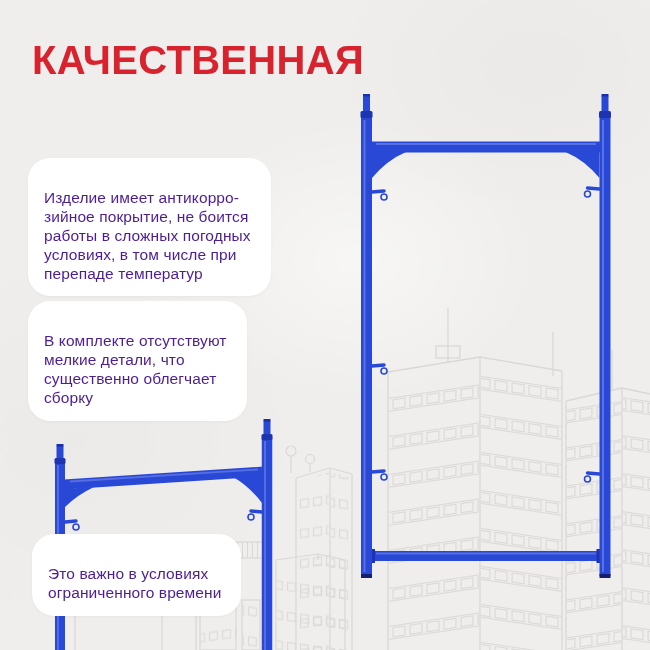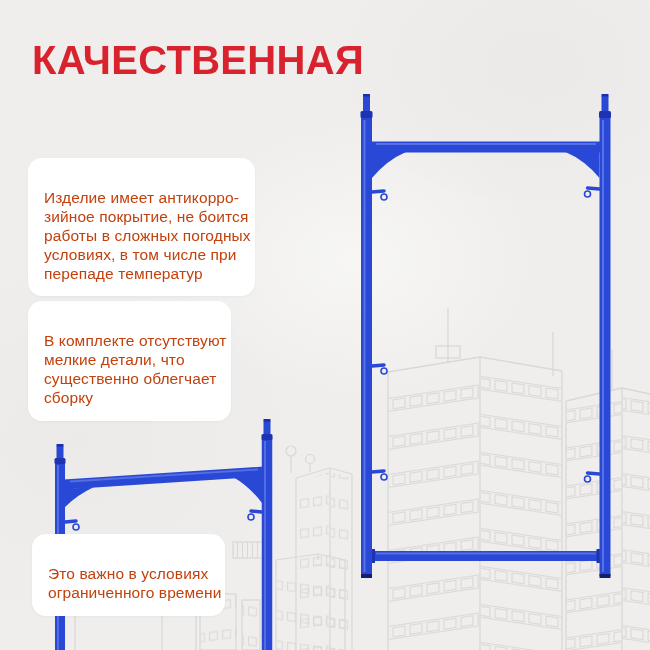--- a/index.html
+++ b/index.html
@@ -12,22 +12,22 @@
       #efeeec;
     font-family:Liberation Sans, sans-serif;
   }
   .page-title{
     position:absolute;left:32px;top:38px;margin:0;
     font-size:40px;font-weight:800;letter-spacing:.3px;
     color:#d8232f;z-index:4;
   }
   .card{
     position:absolute;display:inline-block;background:#ffffff;
-    border-radius:14px;padding:12px 4px 13px 16px;
-    color:#c2410c;font-size:15.5px;line-height:1.22;letter-spacing:.1px;
+    border-radius:22px;padding:12px 20px 13px 16px;
+    color:#4c1d95;font-size:15.5px;line-height:1.22;letter-spacing:.1px;
     white-space:pre-line;z-index:3;
     box-shadow:0 1px 3px rgba(0,0,0,0.04);
   }
   .card-1{left:28px;top:158px;}
   .card-2{left:28px;top:301px;}
   .card-3{left:32px;top:534px;}
   .layer{position:absolute;left:0;top:0;width:650px;height:650px;}
   .skyline{z-index:1;}
   .frames{z-index:2;}
 </style>

